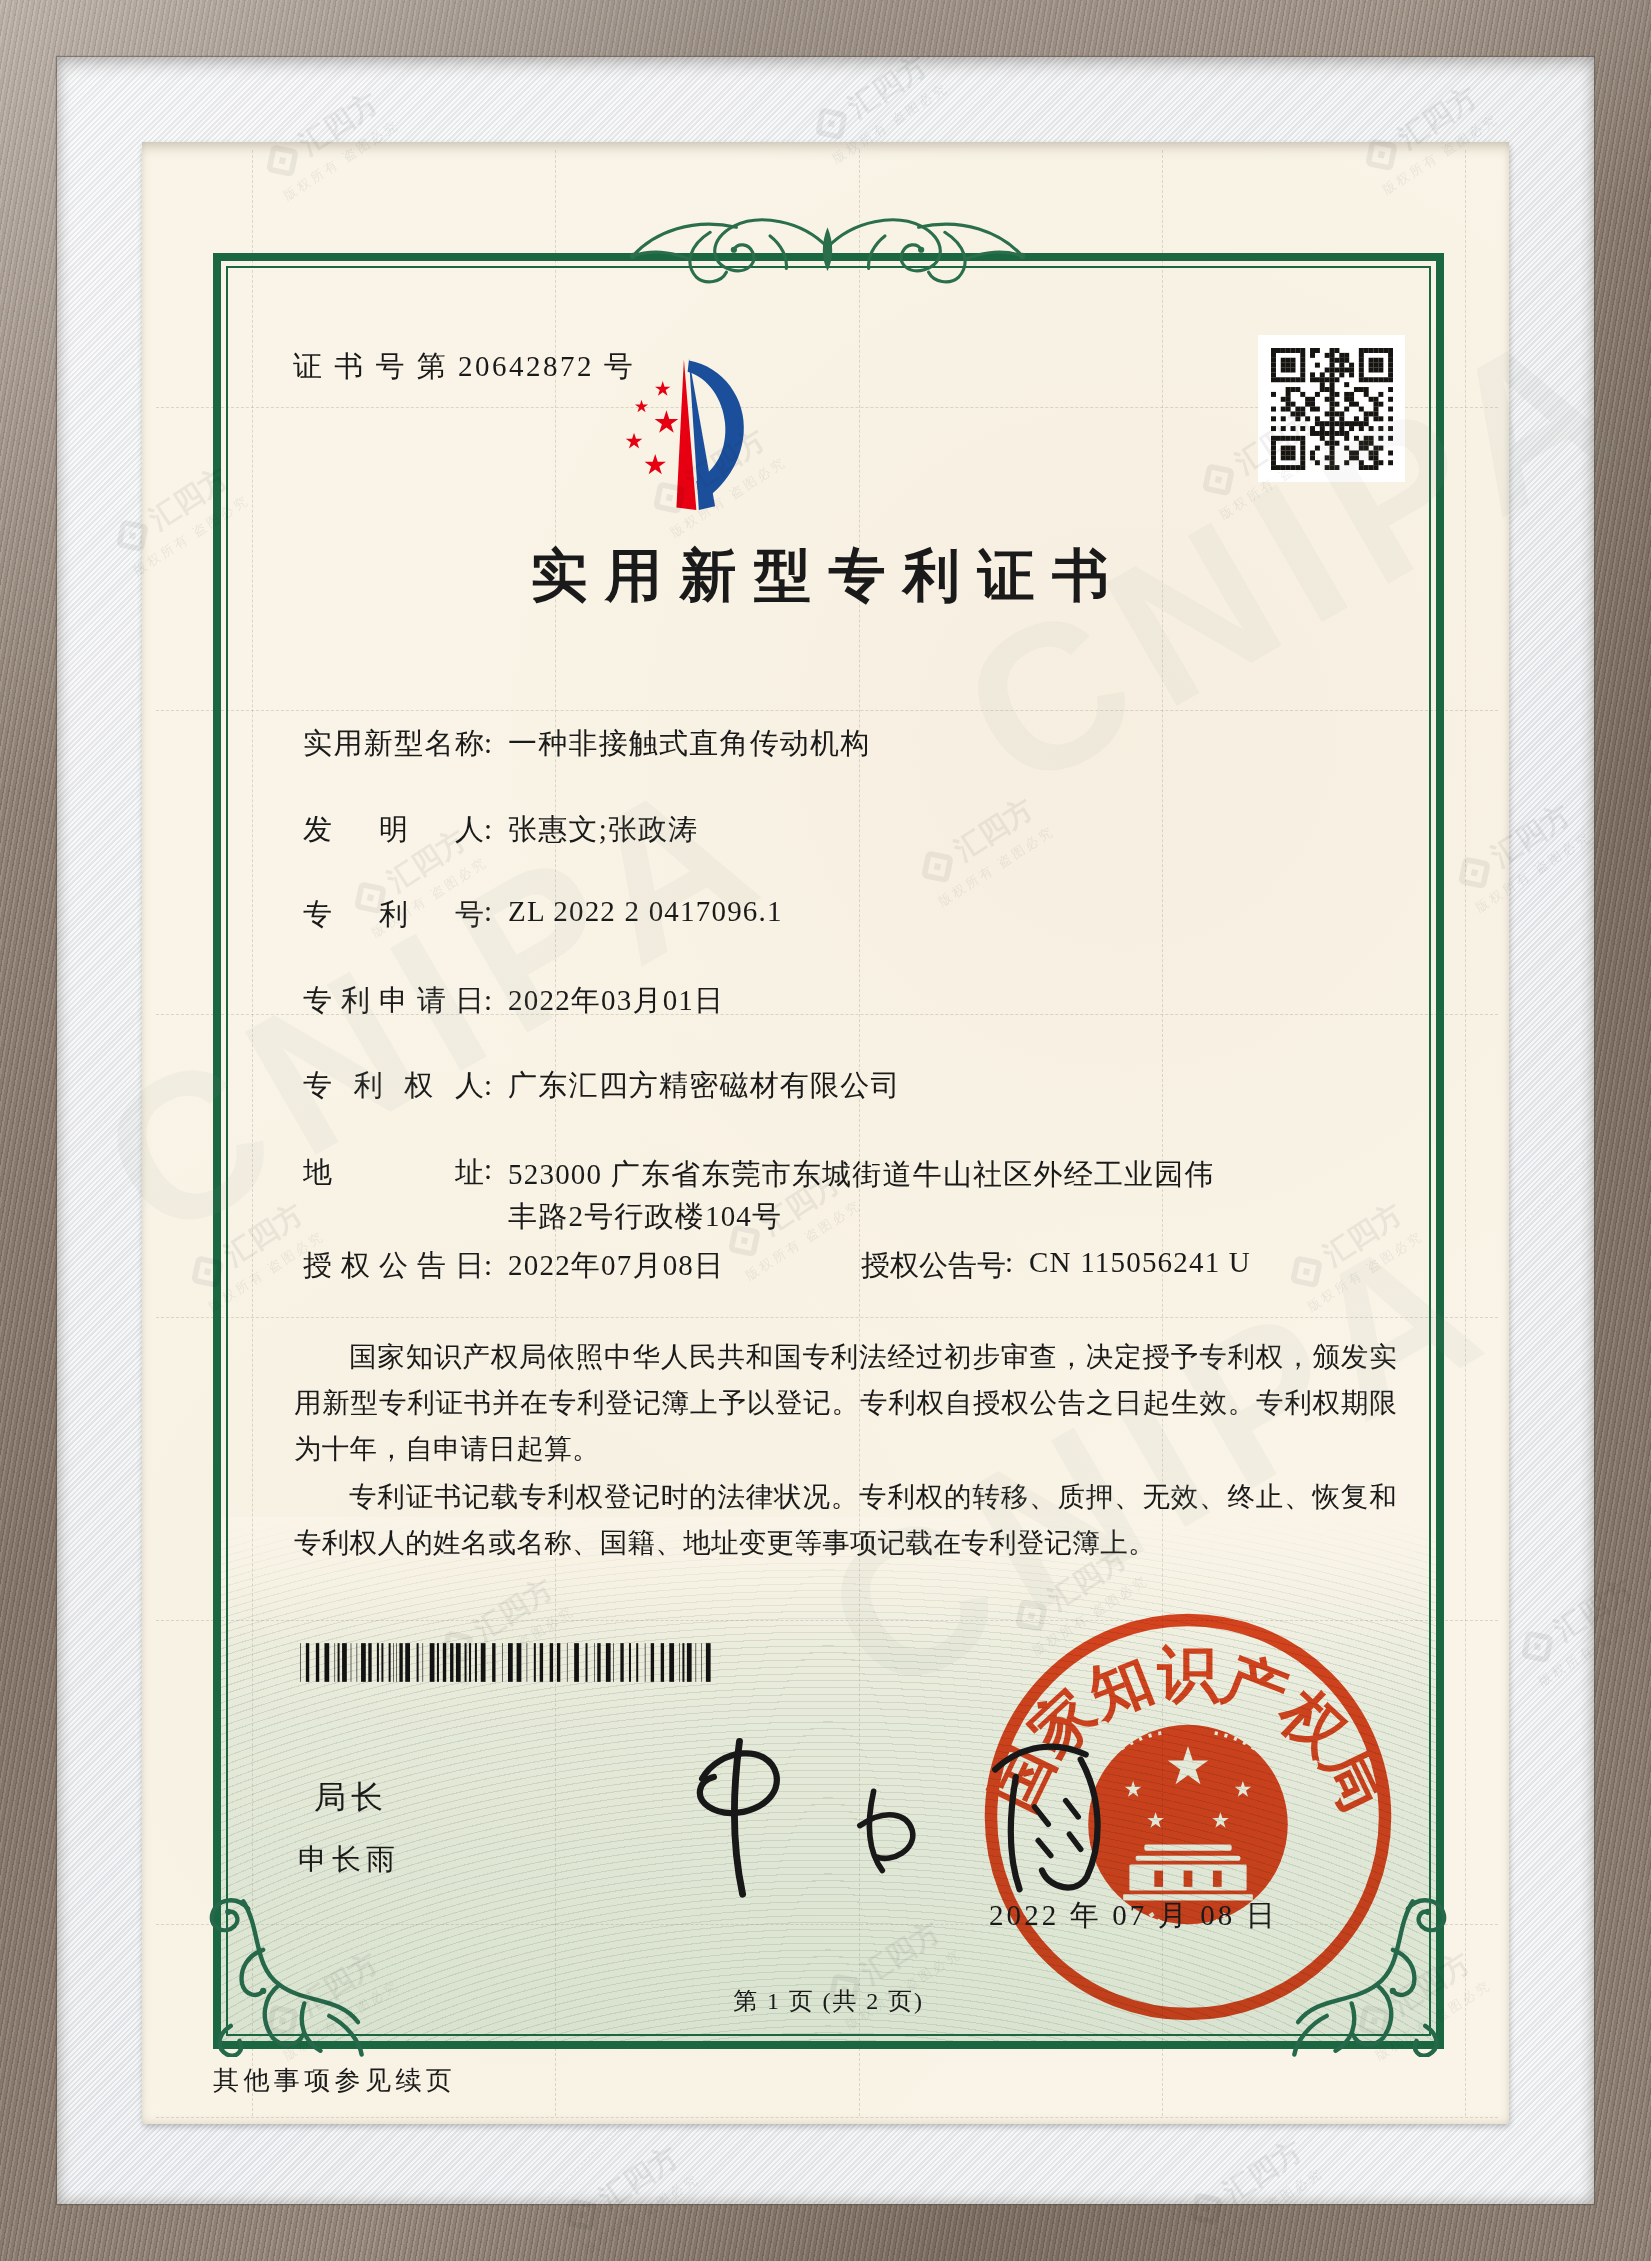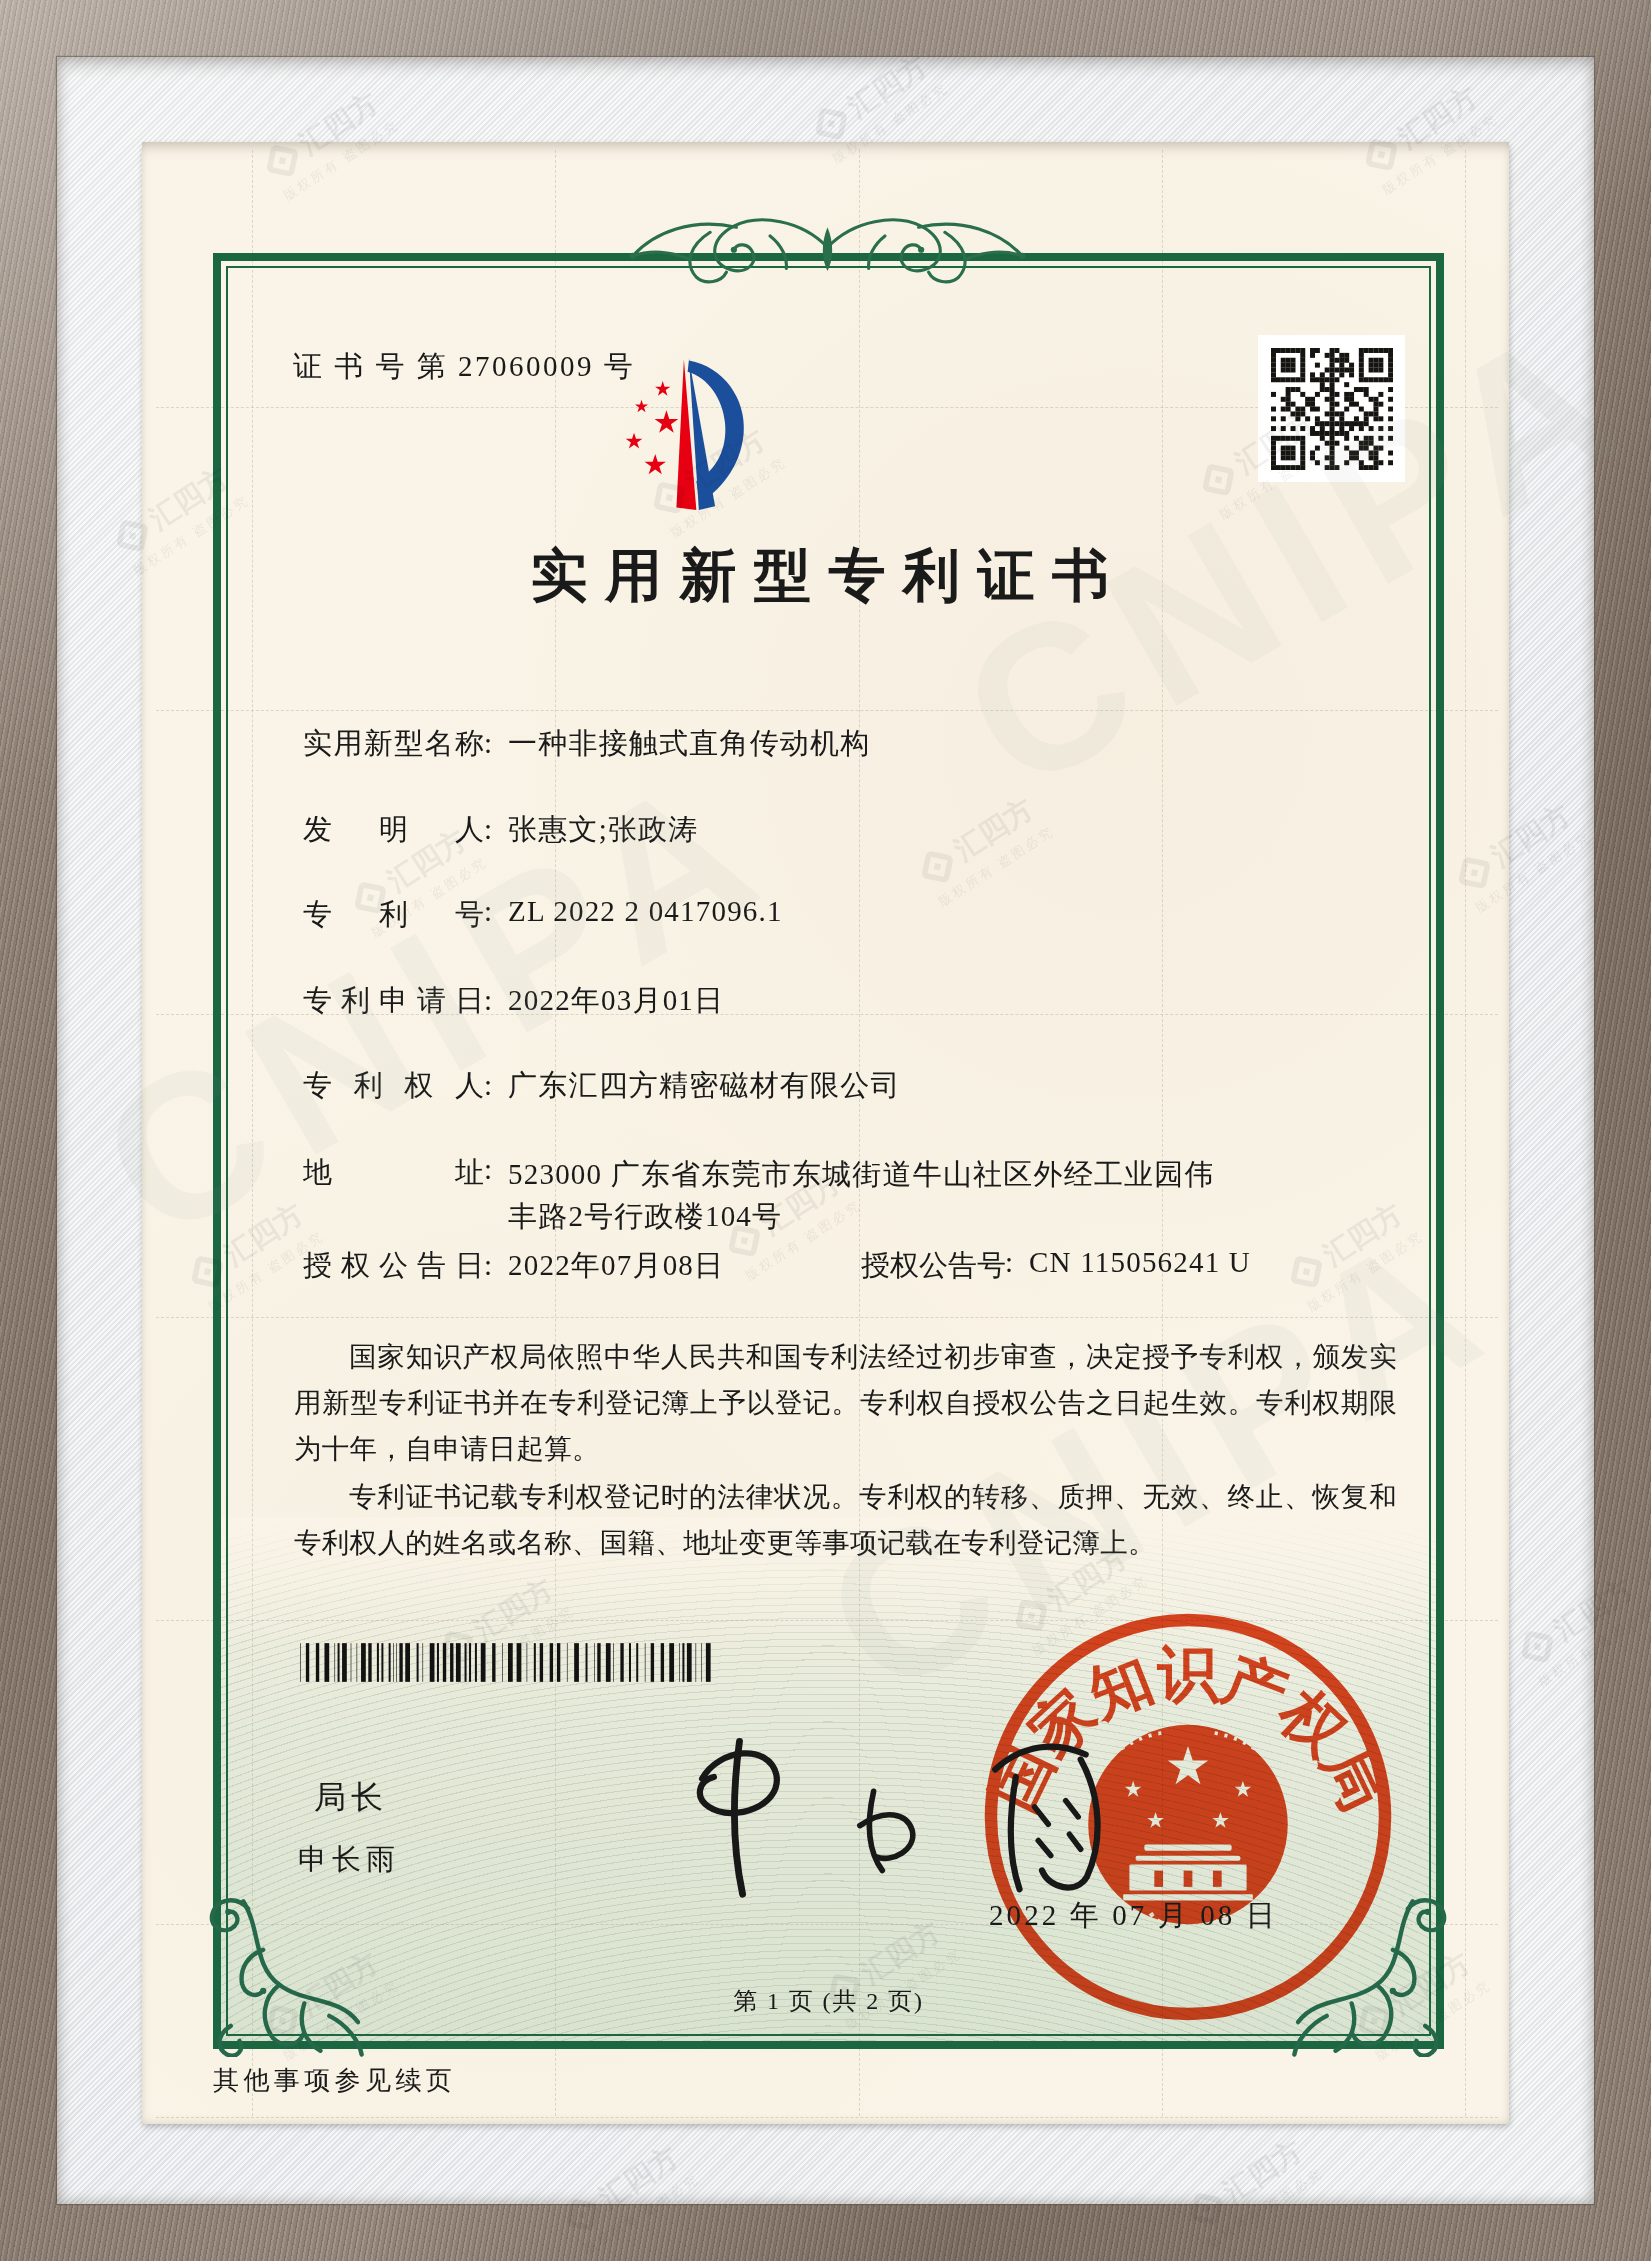--- a/index.html
+++ b/index.html
@@ -164,21 +164,21 @@
     <path d="M122,152 C96,172 90,208 112,238 C128,254 152,250 160,232"></path>
     <path d="M162,182 C152,212 160,242 188,258"></path>
     <path d="M202,202 C230,216 250,242 254,264"></path>
     <path d="M96,96 C72,104 58,126 62,150 C66,168 86,174 96,162"></path>
     <path d="M44,218 C22,232 20,254 38,264 C54,271 66,256 58,242"></path>
     <circle cx="40" cy="35" r="5" fill="#25684a" stroke="none"></circle>
     <circle cx="96" cy="162" r="5" fill="#25684a" stroke="none"></circle>
   </g>
 </svg>
 
-<div class="cert-no">证 书 号 第 27060009 号</div>
+<div class="cert-no">证 书 号 第 20642872 号</div>
 
 <svg class="logo" width="131" height="167" viewBox="0 0 210 268">
   <defs>
     <path id="star" d="M0,-10L2.245,-3.09L9.511,-3.09L3.633,1.18L5.878,8.09L0,3.82L-5.878,8.09L-3.633,1.18L-9.511,-3.09L-2.245,-3.09Z"></path>
   </defs>
   <path d="M104,12 C160,22 196,74 192,128 C188,184 150,224 122,240 L116,206 C148,188 166,154 162,112 C158,74 136,40 102,30 Z" fill="#1b4f9c"></path>
   <polygon points="104,8 146,246 120,252" fill="#1b4f9c"></polygon>
   <polygon points="96,10 116,252 84,248" fill="#e60012"></polygon>
   <g fill="#e60012">
     <use href="#star" transform="translate(62,58) scale(1.3)"></use>

